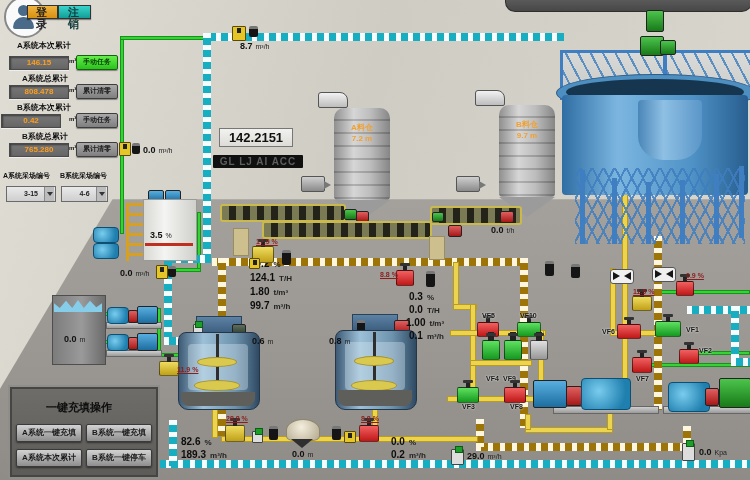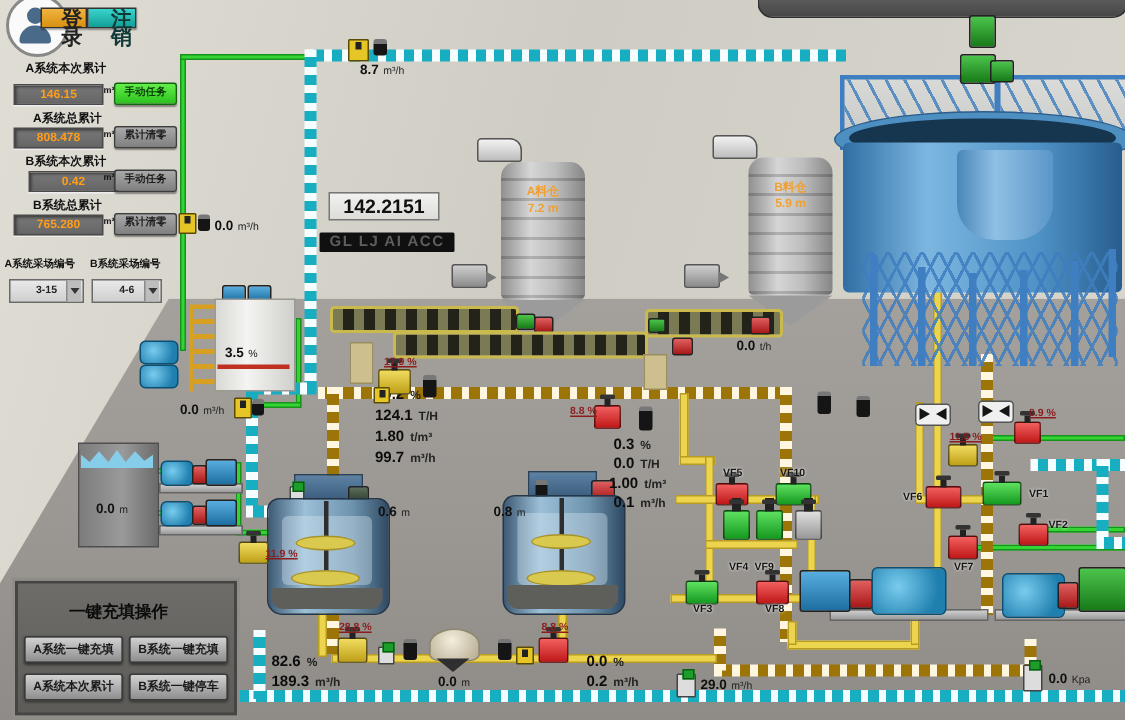--- a/index.html
+++ b/index.html
@@ -85,21 +85,21 @@
   .truss{position:absolute;border:3px solid #3f7ec0;
          background:repeating-linear-gradient(62deg,rgba(70,130,190,.85) 0 2px,transparent 2px 11px),
                     linear-gradient(180deg,rgba(225,236,245,.3),rgba(130,160,190,.15));}
   .lattice{position:absolute;background:repeating-linear-gradient(62deg,#3f7ec0 0 2px,transparent 2px 10px),
            repeating-linear-gradient(-62deg,#3f7ec0 0 2px,transparent 2px 10px);}
   .bleg{position:absolute;background:#3f7ec0;}
   
   .avatar{position:absolute;left:4px;top:-4px;width:38px;height:38px;background:#fafafa;border:2px solid #888;border-radius:50%;}
   .avatar::before{content:"";position:absolute;left:12px;top:7px;width:11px;height:11px;background:#4a6a8a;border-radius:50%;}
   .avatar::after{content:"";position:absolute;left:7px;top:19px;width:21px;height:12px;background:#4a6a8a;border-radius:10px 10px 2px 2px;}
-  .chip{position:absolute;font-size:14px;font-weight:bold;text-align:right;line-height:12px;letter-spacing:2px;
+  .chip{position:absolute;font-size:11px;font-weight:bold;text-align:center;line-height:12px;letter-spacing:2px;
         border:1px solid #333;box-shadow:0 1px 1px rgba(0,0,0,.4);}
   .okpanel{position:absolute;background:linear-gradient(#6e6d6a,#5c5b58);border:2px solid #8f8e8b;box-shadow:inset 0 0 0 2px #464543;}
   .okbtn{position:absolute;font-size:8px;font-weight:bold;color:#1a1a1a;text-align:center;line-height:15px;
         background:linear-gradient(#d2d2d2,#8e8e8e);border:1px solid #3a3a3a;border-radius:2px;box-shadow:0 1px 2px rgba(0,0,0,.5);}
   .bigdisp{position:absolute;background:linear-gradient(#f2f2f0,#dddcd8);border:1px solid #777;
         font-size:13px;font-weight:bold;color:#111;text-align:center;line-height:17px;}
   .codebar{position:absolute;background:#101010;color:#5e5e5e;font-size:10px;font-weight:bold;
         text-align:center;line-height:13px;letter-spacing:1px;border-radius:1px;}
   .topbar{position:absolute;background:linear-gradient(#5a5a5a,#474747);border-radius:0 0 10px 10px;border:1px solid #2e2e2e;border-top:none;}
   .watertank{position:absolute;background:linear-gradient(90deg,#7c7c7c,#9a9a9a 55%,#6b6b6b);border:1px solid #4e4e4e;}
@@ -176,21 +176,21 @@
   <div class="pfield" style="left:9px;top:56px;width:58px;height:12px">146.15</div>
   <div class="punit" style="left:69px;top:58px">m³</div>
   <div class="pbtn on" style="left:76px;top:55px;width:40px;height:13px">手动任务</div>
 
   <div class="plabel" style="left:22px;top:73px">A系统总累计</div>
   <div class="pfield" style="left:9px;top:85px;width:58px;height:12px">808.478</div>
   <div class="punit" style="left:69px;top:87px">m³</div>
   <div class="pbtn" style="left:76px;top:84px;width:40px;height:13px">累计清零</div>
 
   <div class="plabel" style="left:17px;top:102px">B系统本次累计</div>
-  <div class="pfield" style="left:19px;top:114px;width:58px;height:12px">0.42</div>
+  <div class="pfield" style="left:1px;top:114px;width:58px;height:12px">0.42</div>
   <div class="punit" style="left:69px;top:116px">m³</div>
   <div class="pbtn" style="left:76px;top:113px;width:40px;height:13px">手动任务</div>
 
   <div class="plabel" style="left:22px;top:131px">B系统总累计</div>
   <div class="pfield" style="left:9px;top:143px;width:58px;height:12px">765.280</div>
   <div class="punit" style="left:69px;top:145px">m³</div>
   <div class="pbtn" style="left:76px;top:142px;width:40px;height:13px">累计清零</div>
 
   <div class="plabel" style="left:3px;top:171px;font-size:7px">A系统采场编号</div>
   <div class="plabel" style="left:60px;top:171px;font-size:7px">B系统采场编号</div>
@@ -220,21 +220,21 @@
   <div class="silo-txt" style="left:334px;top:122px">A料仓</div>
   <div class="silo-txt" style="left:334px;top:134px">
     <span>7.2</span> <span>m</span></div>
   <div class="spray" style="left:301px;top:176px;width:22px;height:14px"></div>
 
   <div class="blower" style="left:475px;top:90px;width:28px;height:14px"></div>
   <div class="silo" style="left:499px;top:105px;width:56px;height:92px"></div>
   <div class="cone" style="left:499px;top:197px;border-left:28px solid transparent;border-right:28px solid transparent;border-top:20px solid #9b9b9b"></div>
   <div class="silo-txt" style="left:499px;top:119px">B料仓</div>
   <div class="silo-txt" style="left:499px;top:131px">
-    <span>5.9</span> <span>m</span></div>
+    <span>9.7</span> <span>m</span></div>
   <div class="spray" style="left:456px;top:176px;width:22px;height:14px"></div>
 
   <div class="conv" style="left:220px;top:204px;width:122px;height:14px"></div>
   <div class="motor m-green" style="left:344px;top:209px;width:11px;height:9px"></div>
   <div class="motor m-red" style="left:356px;top:211px;width:11px;height:9px"></div>
   <div class="lbl" style="left:333px;top:223px">
     <span>10.8</span><span class="u">t/h</span></div>
 
   <div class="conv" style="left:430px;top:206px;width:88px;height:15px"></div>
   <div class="motor m-green" style="left:432px;top:212px;width:10px;height:8px"></div>

